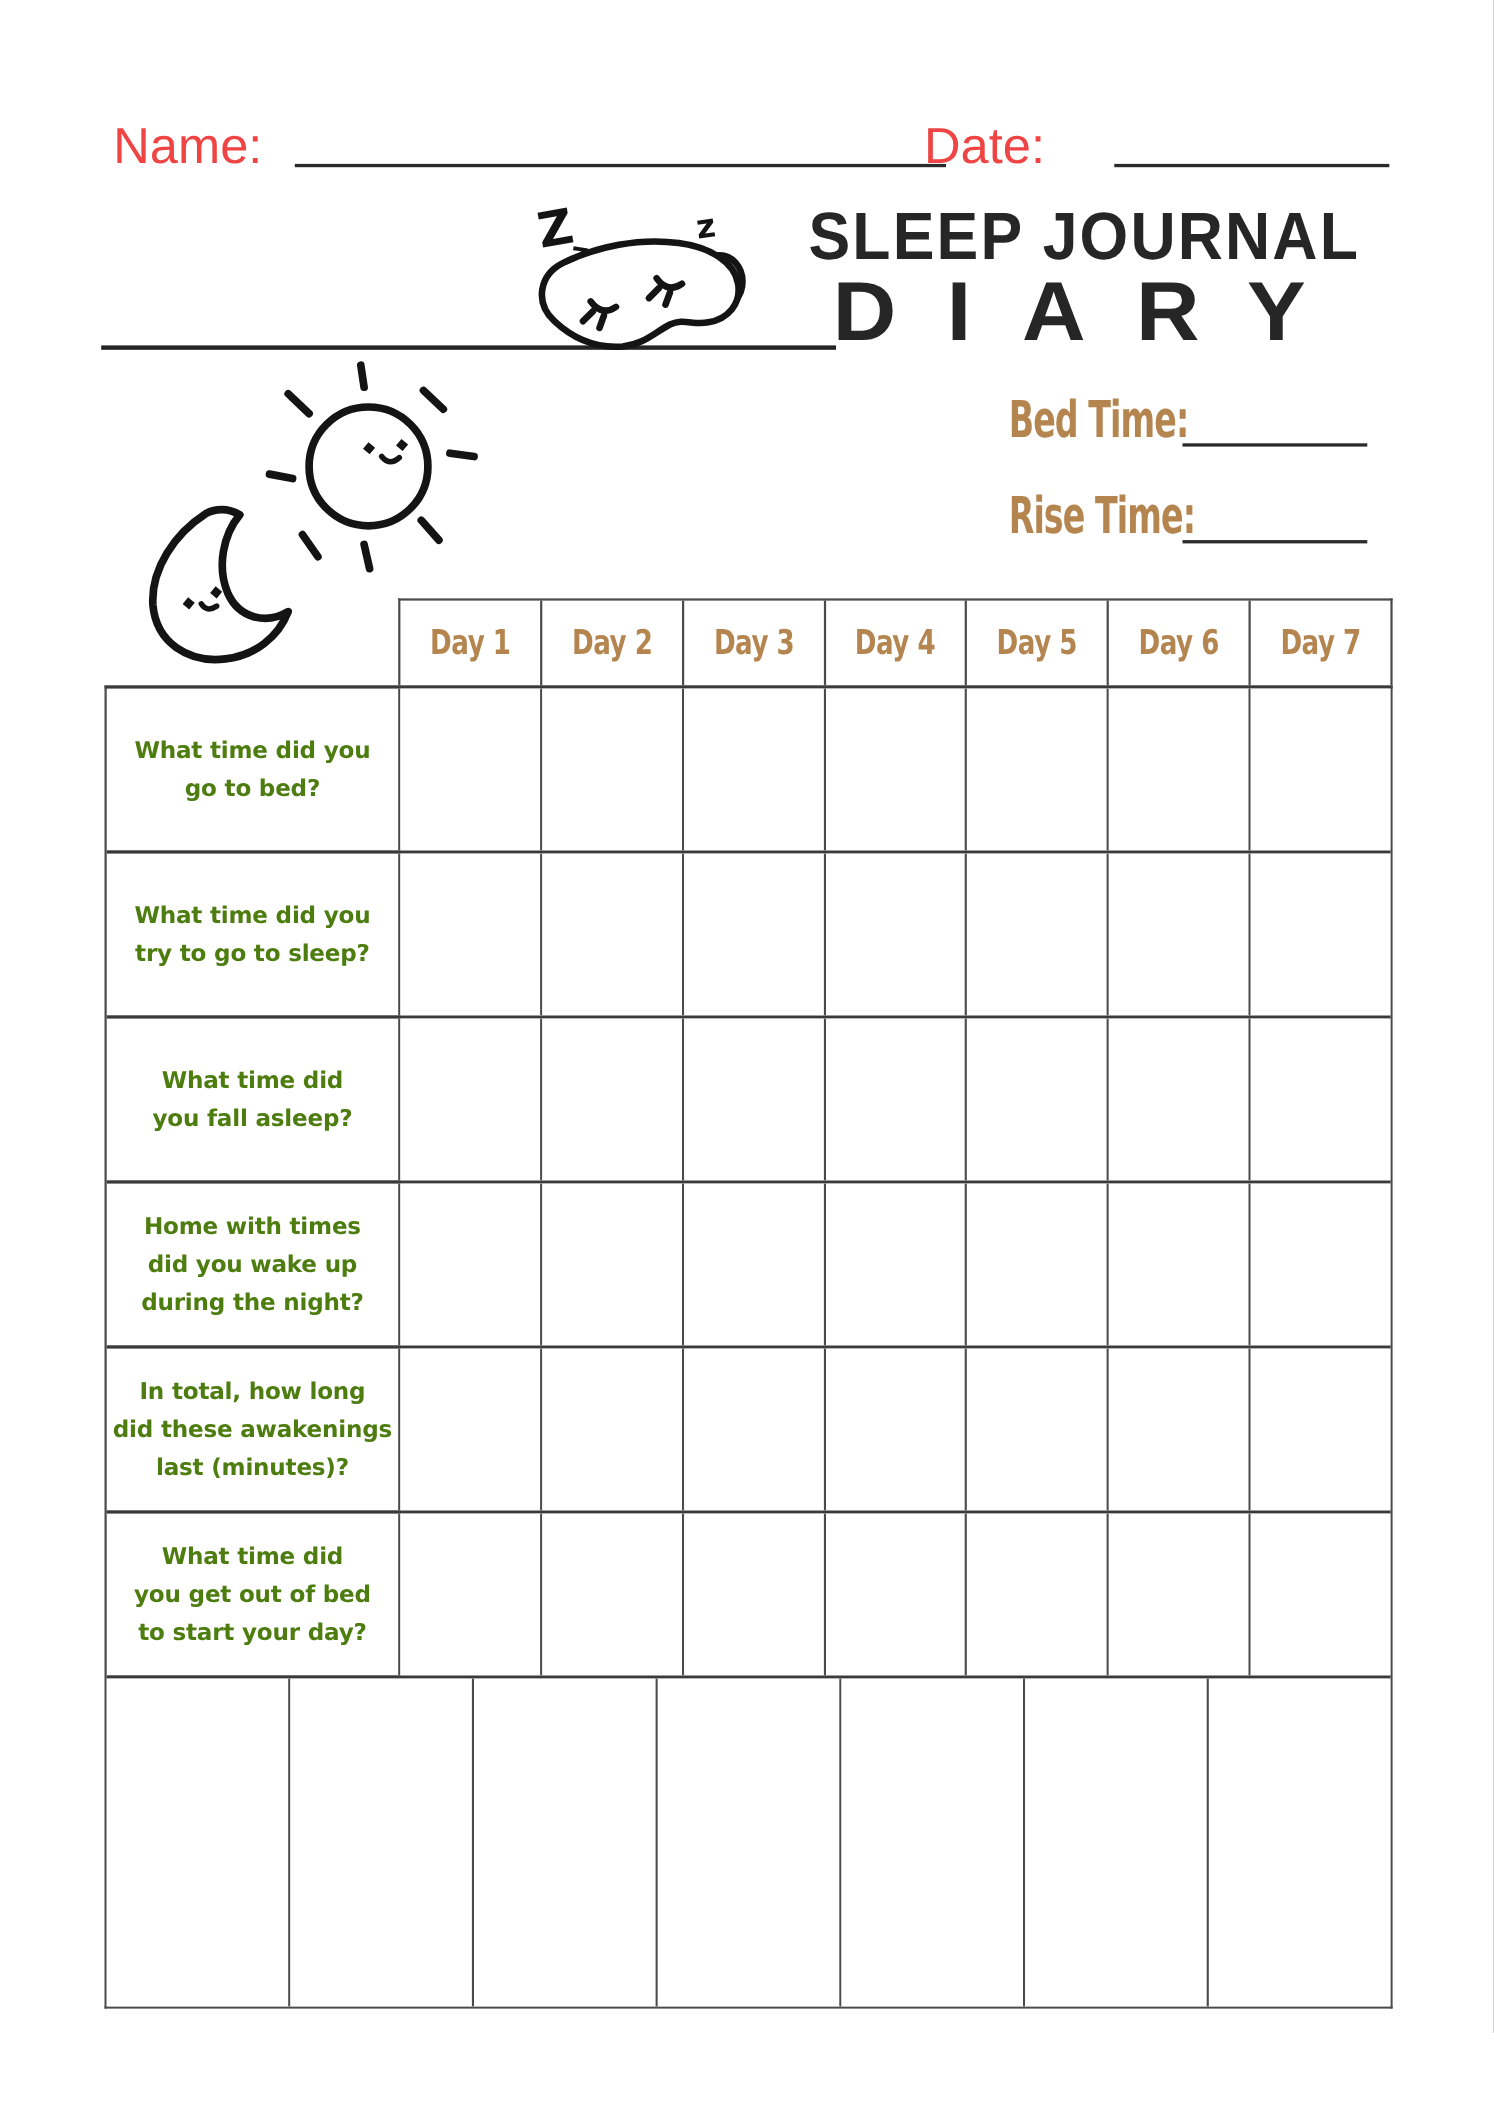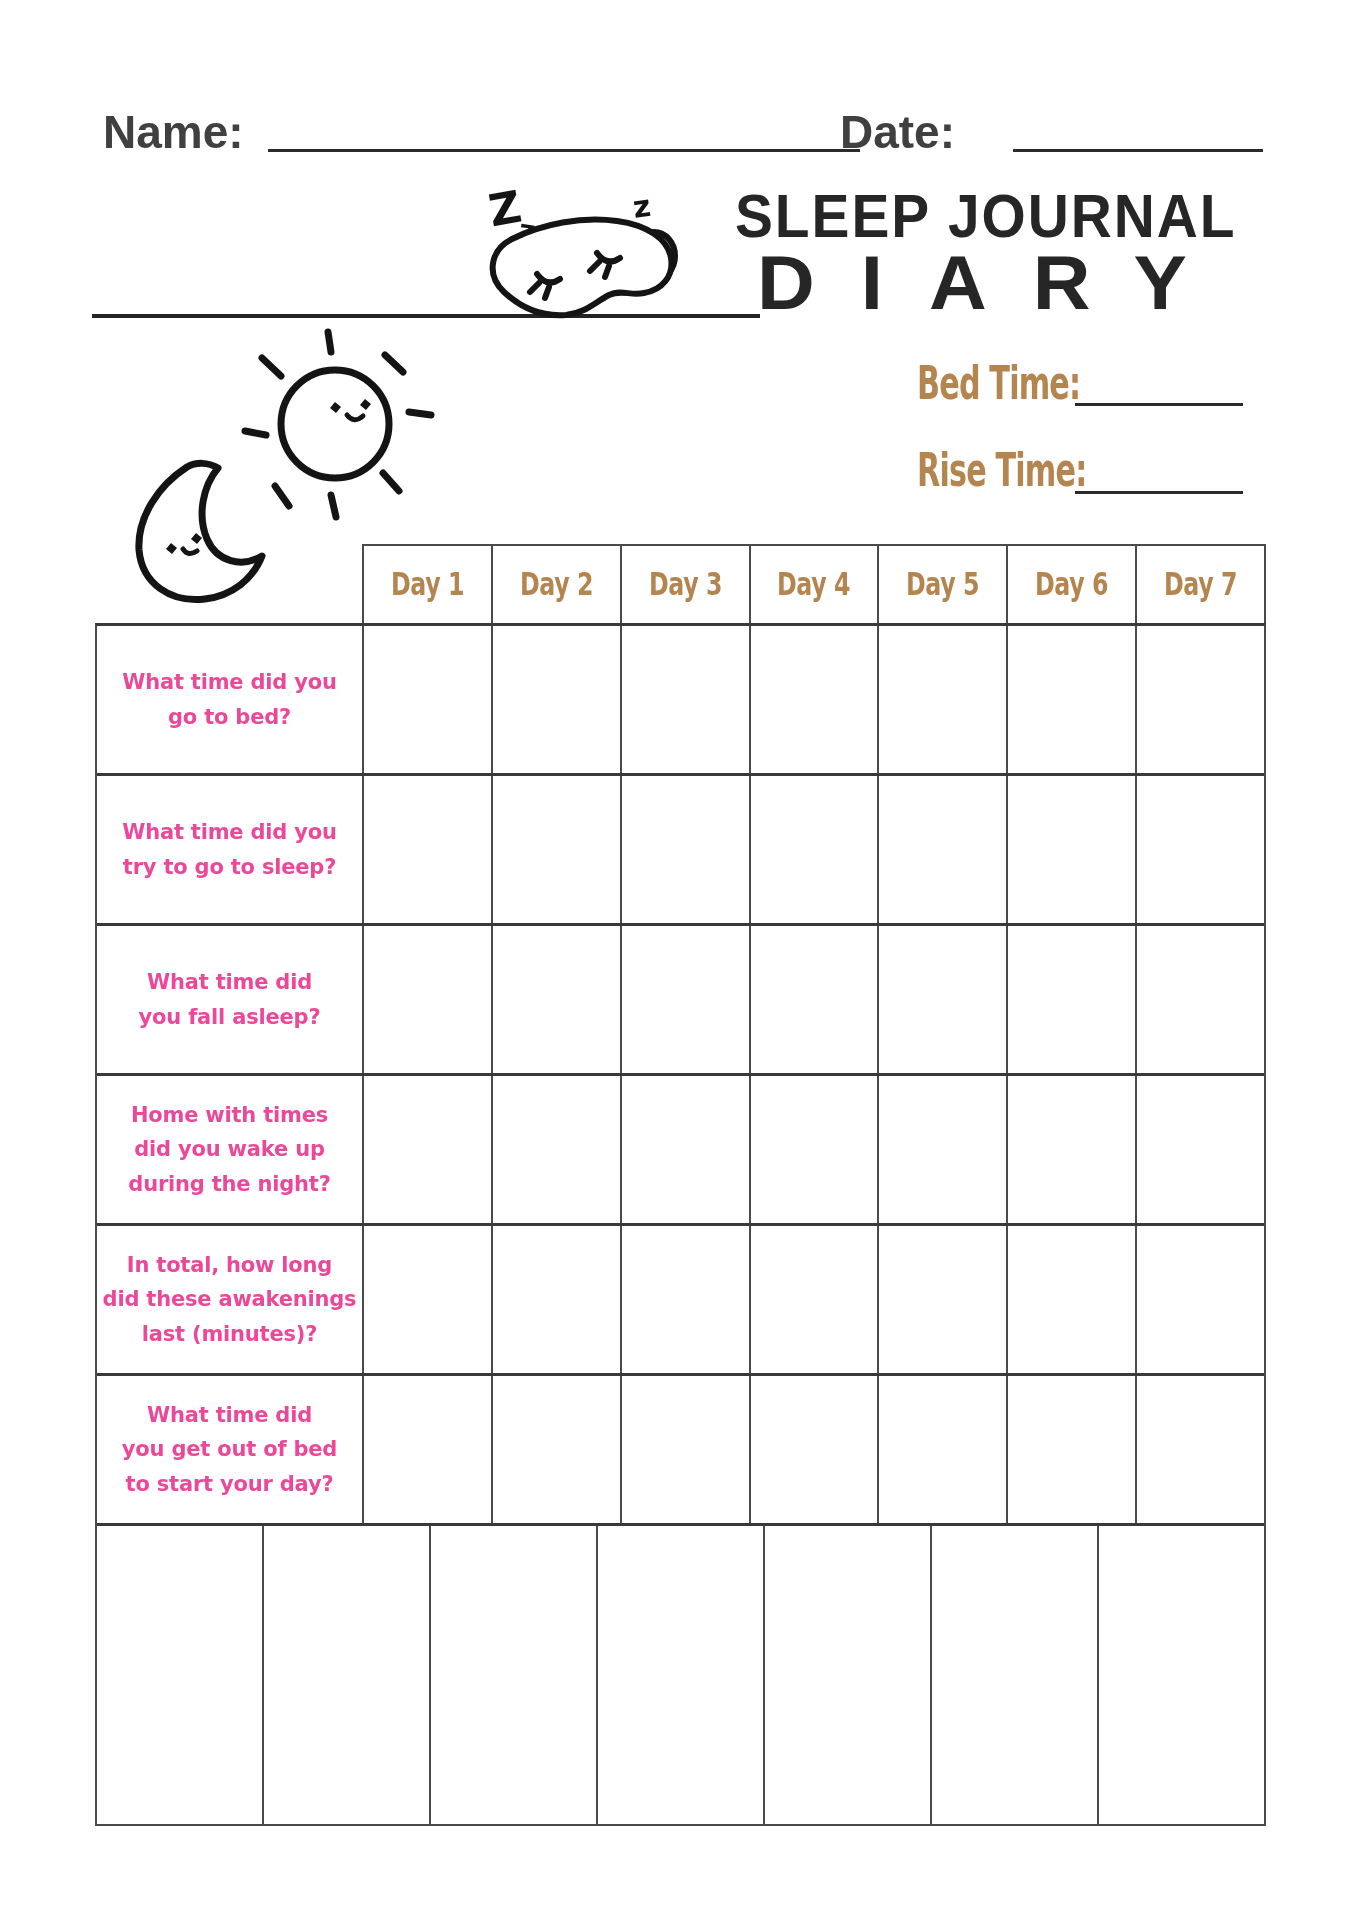--- a/index.html
+++ b/index.html
@@ -4,23 +4,23 @@
 <style>
   * { margin:0; padding:0; box-sizing:border-box; }
   html,body { background:#888; }
   .page {
     position:relative; width:1358px; height:1920px; margin:0 auto;
     background:#ffffff; overflow:hidden;
     font-family:"DejaVu Sans", sans-serif;
   }
   
   .label-thin {
-    position:absolute; color:#404040;
+    position:absolute; color:#ef4444;
     font-family:"Liberation Sans", sans-serif;
-    font-size:46px; font-weight:700; letter-spacing:0px;
+    font-size:46px; font-weight:400; letter-spacing:0px;
   }
   .name-label { left:103px; top:105px; }
   .date-label { left:840px; top:105px; }
   .blank-line { position:absolute; background:#2b2b2b; height:3px; }
   .name-line { left:268px; top:149px; width:592px; }
   .date-line { left:1013px; top:149px; width:250px; }
   
   .title-1 {
     position:absolute; left:735px; top:180px; width:480px;
     color:#262626; font-family:"Liberation Sans", sans-serif;
@@ -71,21 +71,21 @@
   .tbl-body {
     position:absolute; left:0; top:79px; width:1171px; height:1203px;
     border:2px solid #4a4a4a; border-top:3px solid #3a3a3a;
     display:flex; flex-direction:column;
   }
   .trow { display:flex; height:150px; border-bottom:3px solid #3a3a3a; }
   .trow:last-child { border-bottom:none; flex:1 1 auto; }
   .qcell {
     width:267px; border-right:2px solid #4a4a4a;
     display:flex; align-items:center; justify-content:center; text-align:center;
-    color:#ec4899; font-weight:700; font-size:21px; line-height:1.62;
+    color:#4d7c0f; font-weight:700; font-size:21px; line-height:1.62;
     letter-spacing:-0.2px; white-space:pre-line; padding:0 4px;
   }
   .dcell { flex:1 1 0; border-right:2px solid #4a4a4a; background:#fff; }
   .dcell:last-child { border-right:none; }
 </style>
 </head>
 <body>
 
 <div class="page">
 

